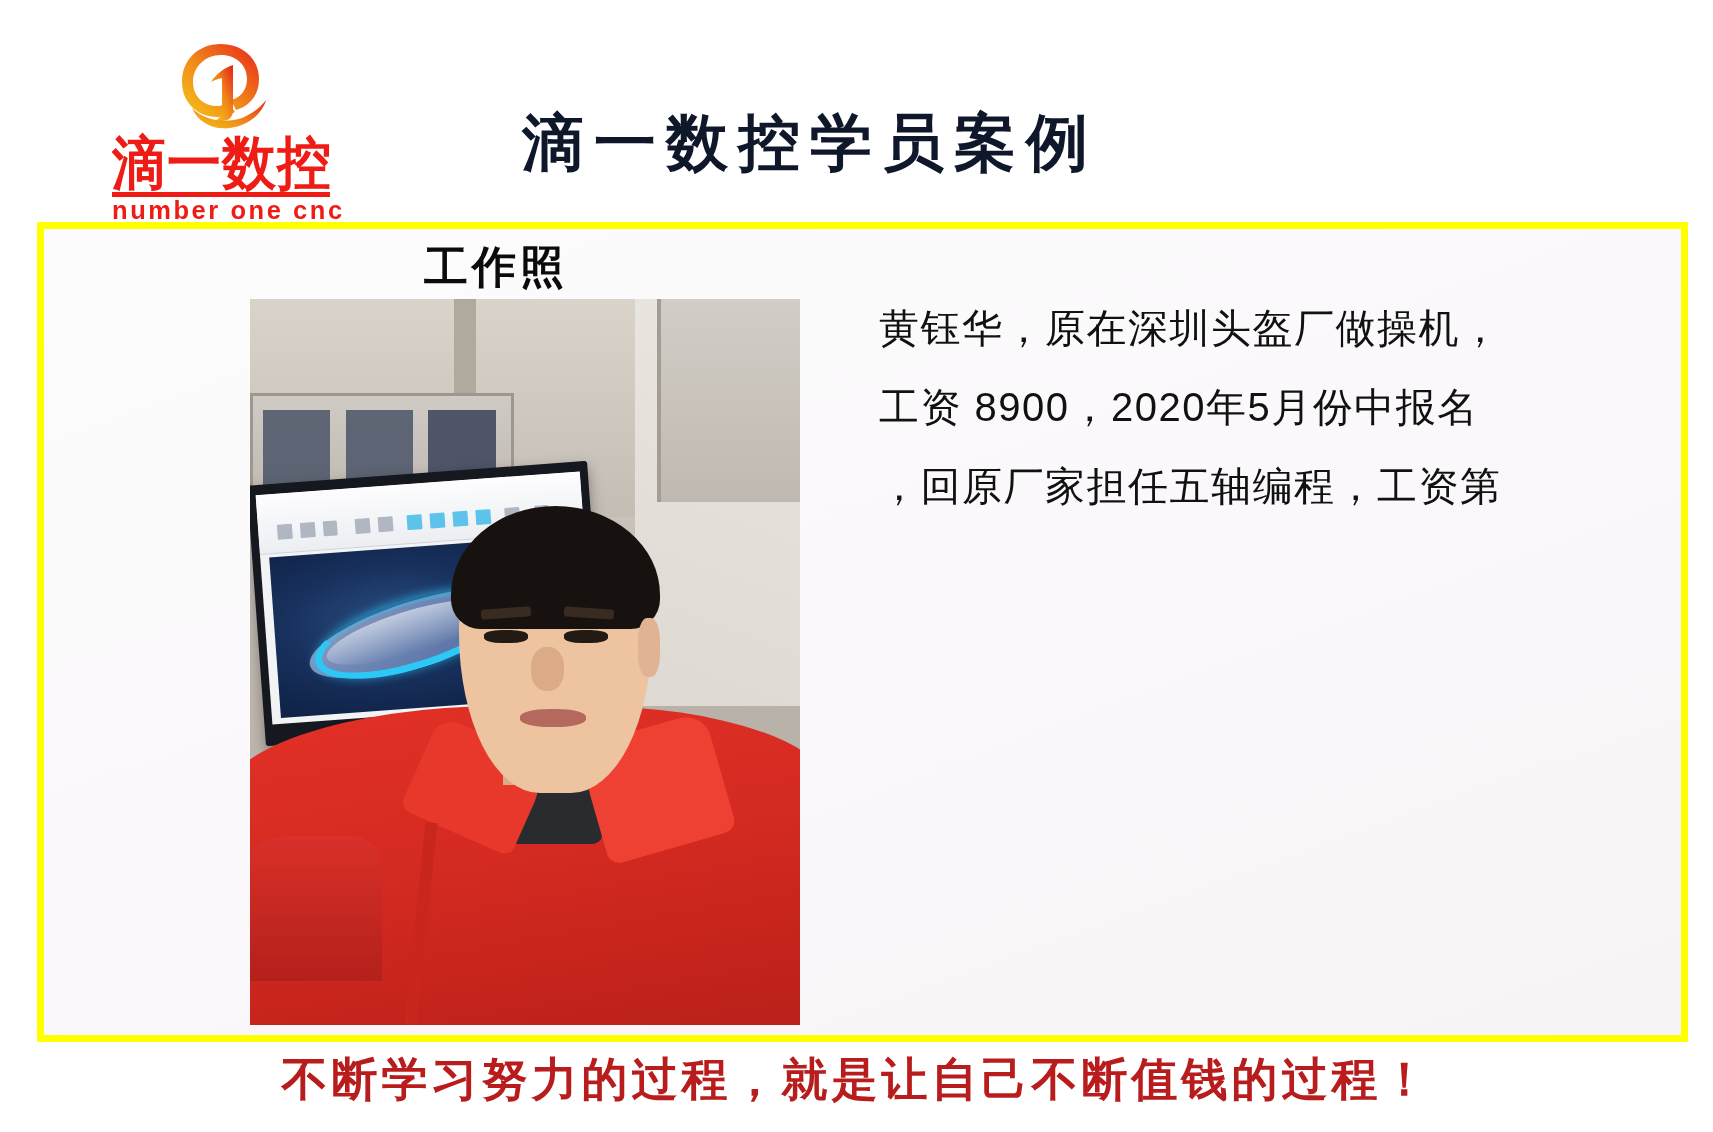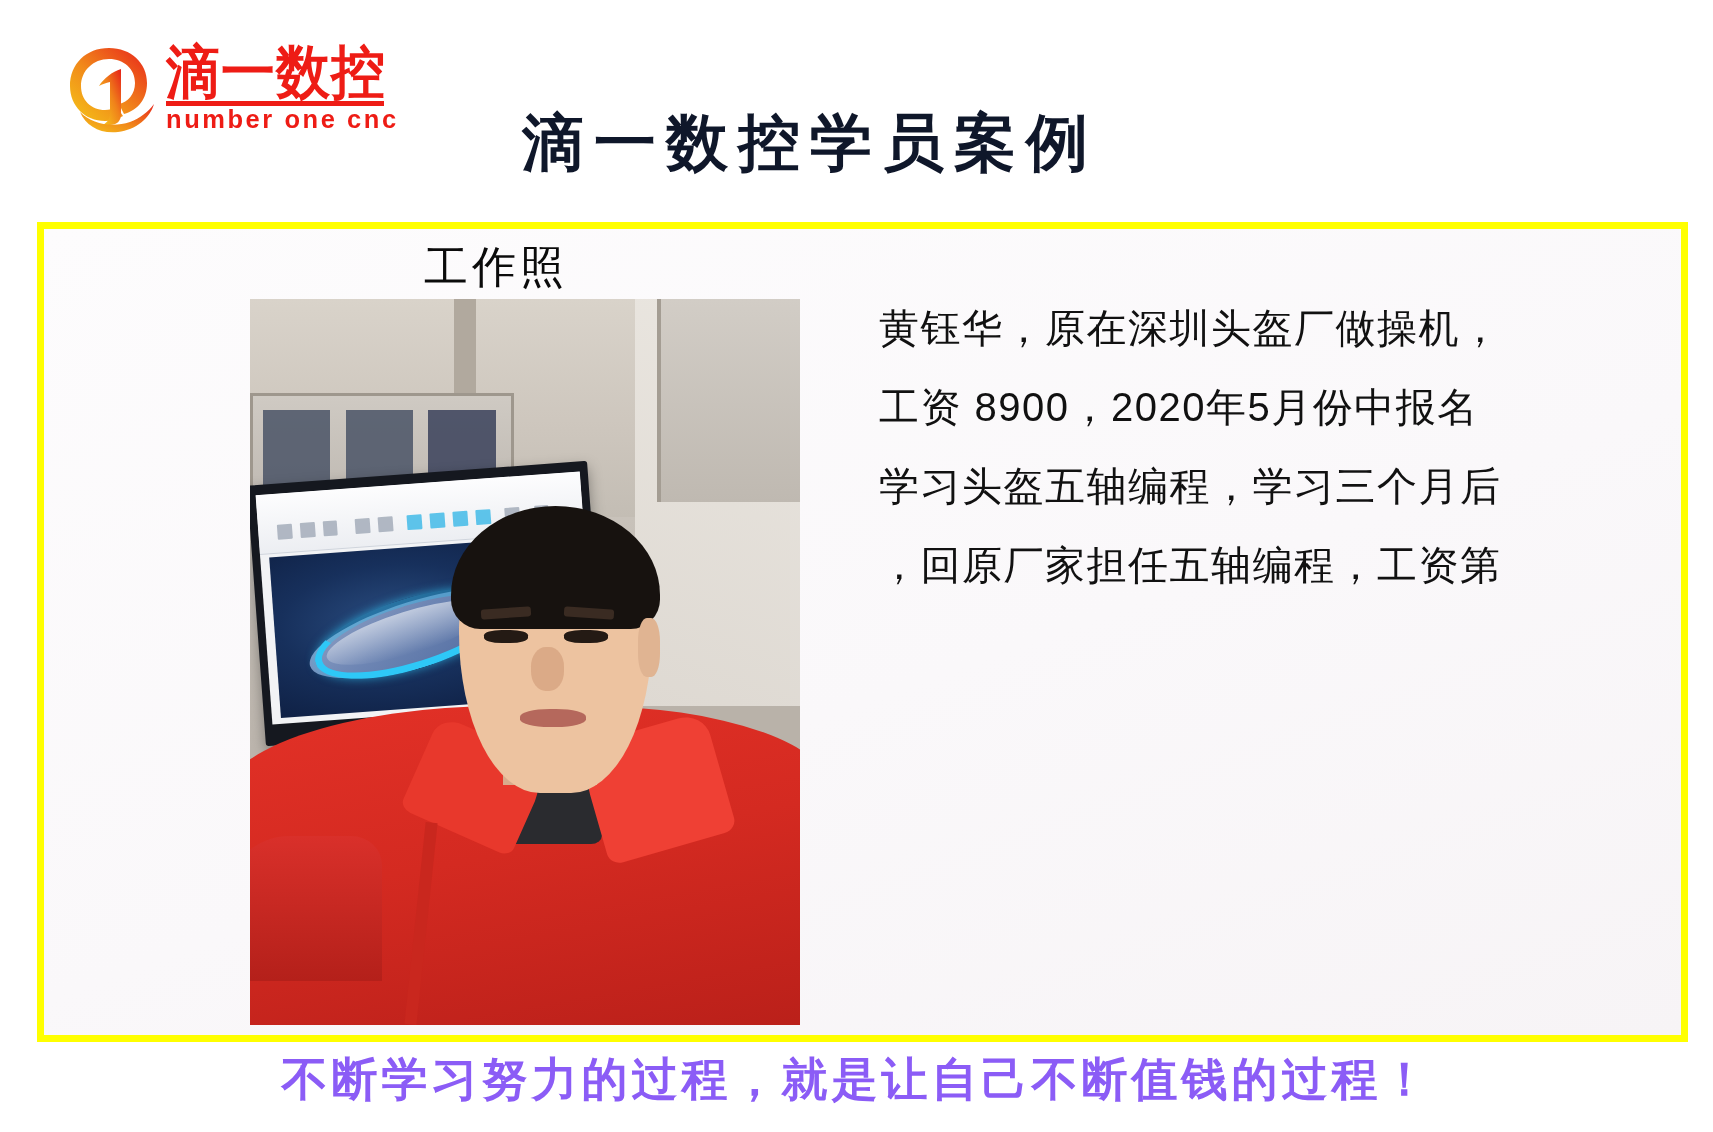--- a/index.html
+++ b/index.html
@@ -12,21 +12,21 @@
   #slide {
     position: relative;
     width: 1713px; height: 1132px;
     background: #ffffff;
   }
 
   
   .logo-wrap {
     position: absolute; left: 62px; top: 38px;
     width: 320px; height: 100px;
-    display: flex; align-items: center;
+    display: flex; align-items: center; flex-direction: column;
   }
   .logo-mark {
     position: relative;
     width: 96px; height: 92px;
     flex: 0 0 96px;
   }
   .logo-text-block {
     margin-left: 8px;
     display: flex; flex-direction: column; justify-content: center;
   }
@@ -76,21 +76,21 @@
     left: 37px; top: 222px;
     width: 1651px; height: 820px;
     border: 7px solid #ffff00;
     background: linear-gradient(160deg, #fdfcfd 0%, #faf8fa 55%, #f7f4f6 100%);
   }
 
   .photo-caption {
     position: absolute;
     left: 380px; top: 14px;
     font-family: "Liberation Serif", "DejaVu Serif", serif;
-    font-weight: normal;
+    font-weight: bold;
     font-size: 44px;
     line-height: 50px;
     color: #0b0b0b;
     letter-spacing: 4px;
     white-space: nowrap;
   }
 
   
   .photo {
     position: absolute;
@@ -299,21 +299,21 @@
   
   .footer-slogan {
     position: absolute;
     left: 0; top: 1052px;
     width: 1713px;
     text-align: center;
     font-family: "Liberation Serif", "DejaVu Serif", serif;
     font-weight: bold;
     font-size: 46px;
     line-height: 56px;
-    color: #8b5cf6;
+    color: #b91c1c;
     letter-spacing: 4px;
     white-space: nowrap;
   }
 </style>
 </head>
 <body>
 
 <div id="slide">
 
   <div class="logo-wrap">
@@ -405,21 +405,20 @@
       <div class="ph-brow r"></div>
       <div class="ph-eye l"></div>
       <div class="ph-eye r"></div>
       <div class="ph-nose"></div>
       <div class="ph-mouth"></div>
     </div>
 
     <div class="body-text">
       <p>黄钰华，原在深圳头盔厂做操机，</p>
       <p>工资 8900，2020年5月份中报名</p>
-      <p>学习头盔五轴编程，学习三个月后</p>
       <p>，回原厂家担任五轴编程，工资第</p>
     </div>
 
   </div>
 
   <div class="footer-slogan">不断学习努力的过程，就是让自己不断值钱的过程！</div>
 
 </div>
 
 </body></html>

